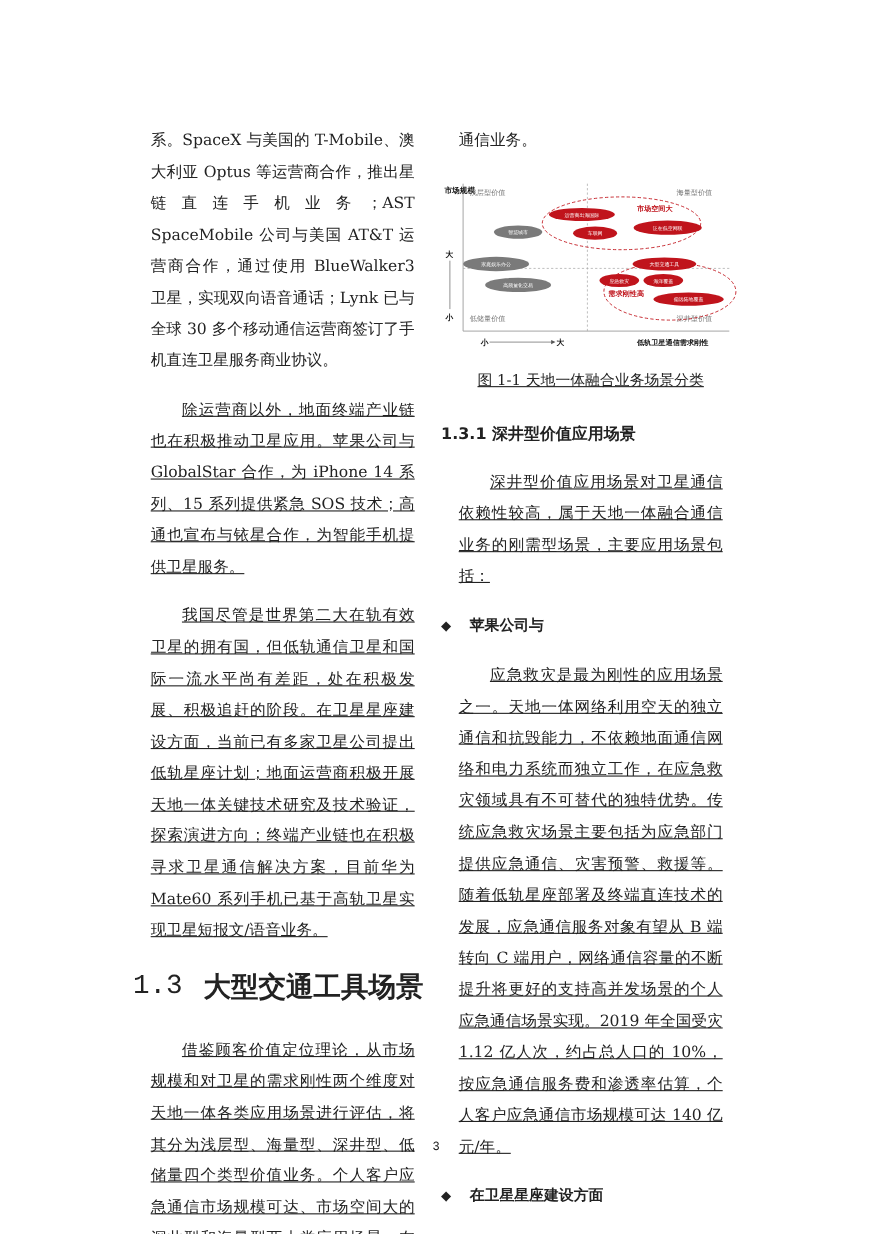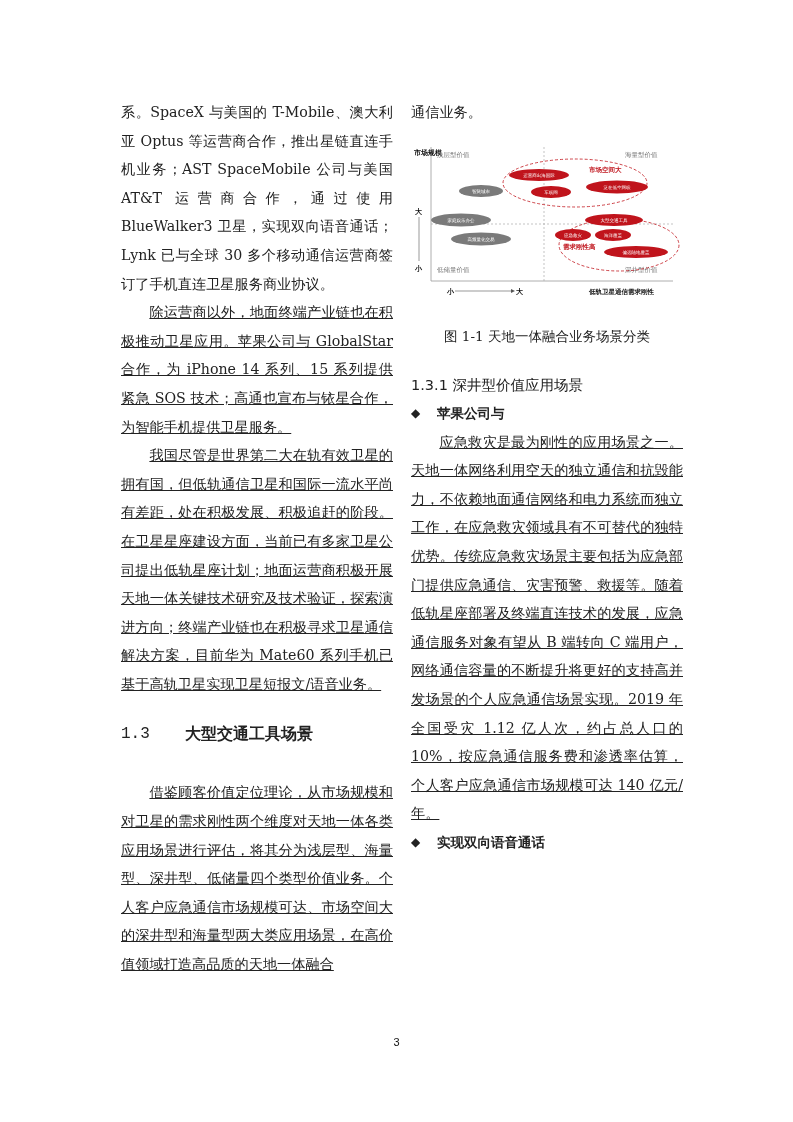--- a/index.html
+++ b/index.html
@@ -1,32 +1,32 @@
 <!DOCTYPE html>
 <html><head>
 <meta charset="utf-8">
 <style>
   html, body { margin:0; padding:0; background:#fff; }
   body { width:793px; height:1122px; position:relative; overflow:hidden;
          font-family:"DejaVu Serif","Liberation Serif",serif; color:#222; }
   .col { position:absolute; top:98px; width:272px; font-size:14.2px; line-height:28.6px; }
   .col.left { left:121px; }
-  .col.right { left:411px; }
-  p { margin:0; text-align:justify; text-align-last:left; }
+  .col.right { left:401px; }
+  p { margin:16px; text-align:justify; text-align-last:left; }
   .indent { text-indent:2em;text-decoration:underline; }
   .sec-title { font-family:"DejaVu Sans","Liberation Sans",sans-serif; font-weight:bold;
-               font-size:16px; line-height:28px; margin:22px 0 30px 0; display:flex; }
+               font-size:25px; line-height:28px; margin:22px 0 30px 0; display:flex; }
   .sec-num { font-family:"Liberation Mono","DejaVu Sans Mono",monospace; font-weight:normal; width:64px; }
-  .sub-title { font-family:"DejaVu Sans","Liberation Sans",sans-serif; font-weight:normal; font-size:14.5px;
+  .sub-title { font-family:"DejaVu Sans","Liberation Sans",sans-serif; font-weight:bold; font-size:14.5px;
                line-height:28px; margin:16px 0 0 0; }
   .bullet { font-family:"DejaVu Sans","Liberation Sans",sans-serif; font-weight:bold; font-size:13.5px;
             line-height:29px; display:flex; }
   .bullet .dia { width:26px; font-size:12px; }
   .figure { width:272px; height:160px; position:relative; margin-top:12px; font-family:"DejaVu Sans","Liberation Sans",sans-serif; }
-  .caption { text-align:center; font-size:13.5px; line-height:26px; margin-top:24px; }
+  .caption { text-align:center; font-size:13.5px; line-height:26px; margin-top:14px;text-decoration:underline; }
   .pageno { position:absolute; left:0; right:0; top:1036px; text-align:center;
             font-family:"Liberation Sans",sans-serif; font-size:11px; color:#111; }
   .fig-svg text { font-family:"DejaVu Sans","Liberation Sans",sans-serif; }
 </style>
 </head>
 <body>
 
 <div class="col left">
   <p>系。SpaceX 与美国的 T-Mobile、澳大利亚 Optus 等运营商合作，推出星链直连手机业务；AST SpaceMobile 公司与美国 AT&amp;T 运营商合作，通过使用 BlueWalker3 卫星，实现双向语音通话；Lynk 已与全球 30 多个移动通信运营商签订了手机直连卫星服务商业协议。</p>
   <p class="indent">除运营商以外，地面终端产业链也在积极推动卫星应用。苹果公司与 GlobalStar 合作，为 iPhone 14 系列、15 系列提供紧急 SOS 技术；高通也宣布与铱星合作，为智能手机提供卫星服务。</p>
@@ -93,24 +93,25 @@
       <ellipse cx="225" cy="113" rx="32" ry="6" fill="#c0141c"></ellipse>
       <text x="225" y="115" font-size="4.5" fill="#fff" text-anchor="middle">偏远陆地覆盖</text>
 
       <text x="178" y="33" font-size="6.5" font-weight="bold" fill="#c0141c">市场空间大</text>
       <text x="152" y="110" font-size="6.5" font-weight="bold" fill="#c0141c">需求刚性高</text>
     </svg>
   </div>
   <div class="caption">图 1-1  天地一体融合业务场景分类</div>
 
   <div class="sub-title" style="margin-top:22px">1.3.1 深井型价值应用场景</div>
+  <p class="indent">深井型价值应用场景对卫星通信依赖性较高，属于天地一体融合通信业务的刚需型场景，主要应用场景包括：</p>
   <div class="bullet">
     <span class="dia">◆</span>
     <span>苹果公司与</span>
   </div>
   <p class="indent">应急救灾是最为刚性的应用场景之一。天地一体网络利用空天的独立通信和抗毁能力，不依赖地面通信网络和电力系统而独立工作，在应急救灾领域具有不可替代的独特优势。传统应急救灾场景主要包括为应急部门提供应急通信、灾害预警、救援等。随着低轨星座部署及终端直连技术的发展，应急通信服务对象有望从 B 端转向 C 端用户，网络通信容量的不断提升将更好的支持高并发场景的个人应急通信场景实现。2019 年全国受灾 1.12 亿人次，约占总人口的 10%，按应急通信服务费和渗透率估算，个人客户应急通信市场规模可达 140 亿元/年。</p>
   <div class="bullet">
     <span class="dia">◆</span>
-    <span>实现双向语音通话</span>
+    <span>在卫星星座建设方面</span>
   </div>
 </div>
 
 <div class="pageno">3</div>
 
 </body></html>

